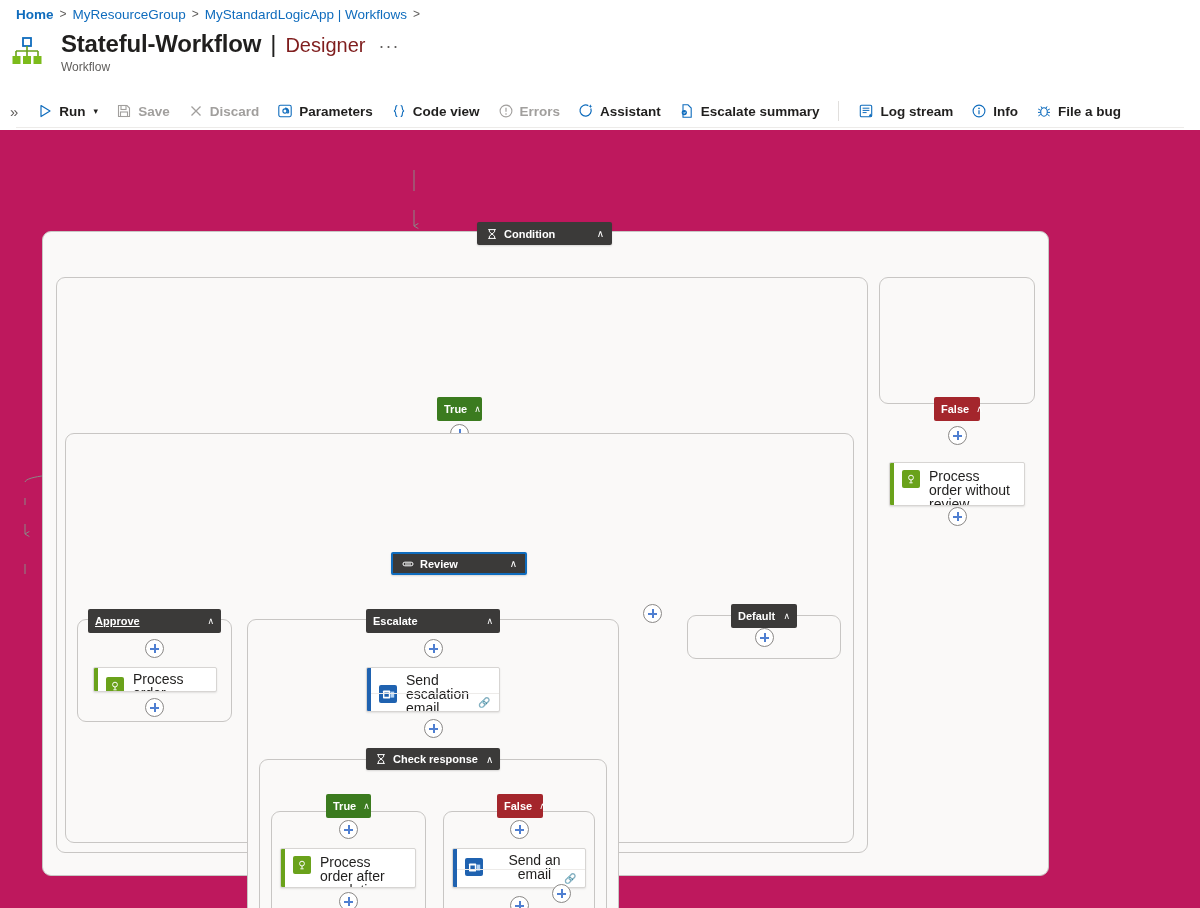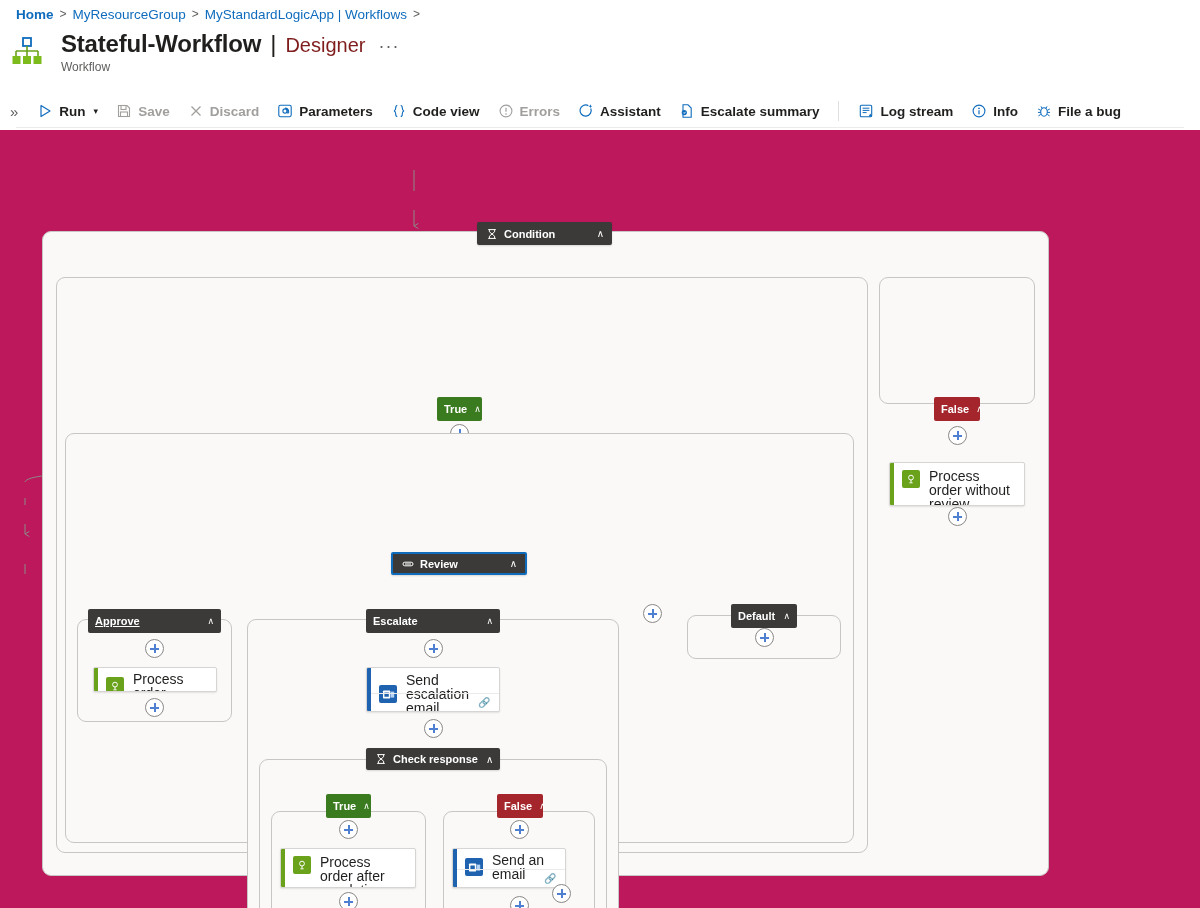--- a/index.html
+++ b/index.html
@@ -415,21 +415,21 @@
     </span>
   </div>
   <div class="plus" style="left:339px;top:762px;"></div>
 
   <div class="scope" style="left:443px;top:681px;width:152px;height:120px;"></div>
   <div class="pill red" style="left:497px;top:664px;width:46px;">
     <span class="ptext">False</span>
     <span class="pchev">∧</span>
   </div>
   <div class="plus" style="left:510px;top:690px;"></div>
-  <div class="card" style="left:452px;top:718px;width:114px;height:40px;">
+  <div class="card" style="left:452px;top:718px;width:134px;height:40px;text-align:center;">
     <span class="accent" style="background:#1f62b0;"></span>
     <span class="body" style="padding:4px 8px 4px 12px;">
       <span class="cico" style="background:#1f62b0;">
         <svg width="13" height="13" viewBox="0 0 13 13">
             <rect x="1" y="2.6" width="7.2" height="7.8" rx=".7" fill="#fff"></rect>
             <path d="M2.4 4.6h4.4v4.2H2.4z" fill="#1f62b0"></path>
             <rect x="8.6" y="3.6" width="3.6" height="6" fill="#b5d4f5"></rect>
           </svg>
       </span>
       <span class="ctext">Send an email</span>

